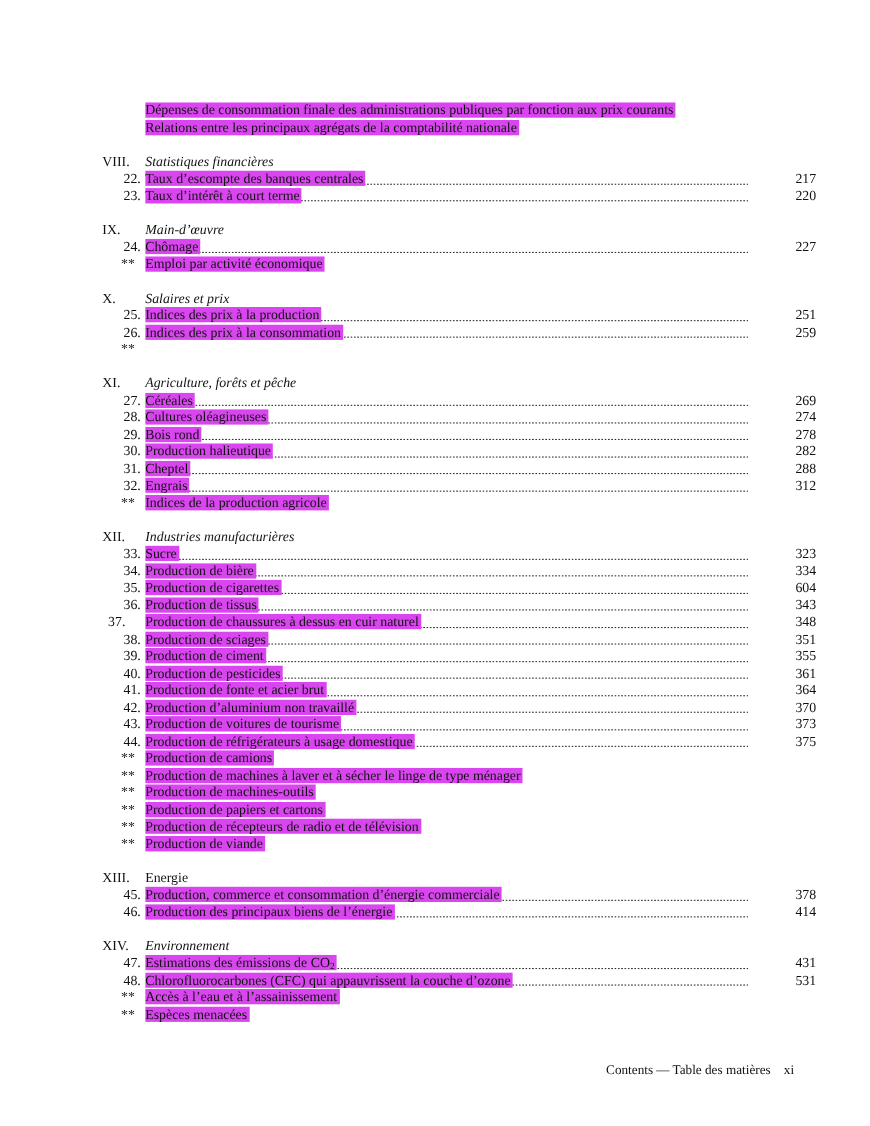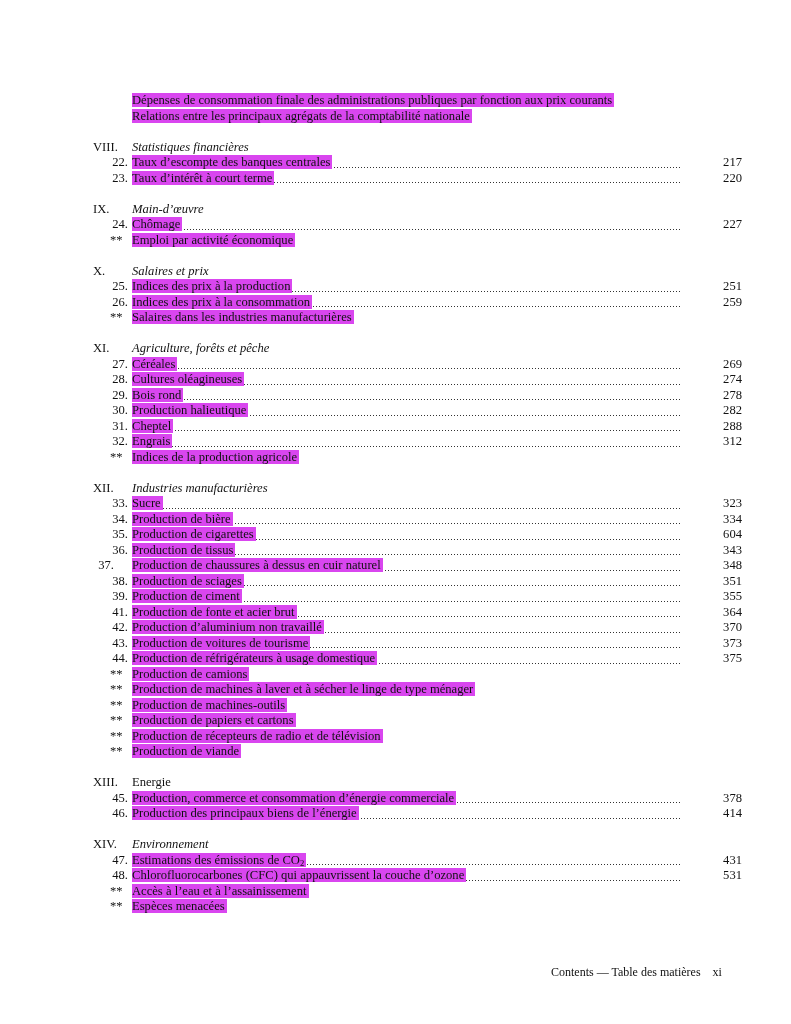--- a/index.html
+++ b/index.html
@@ -78,21 +78,20 @@
       <span class="label"><span class="txt"><span>Indices des prix à la production</span></span></span>
       <span class="page">251</span>
     </div>
     <div class="row">
       <span class="num" style="right: auto; left: 93px; width: 35px;">26.</span>
       <span class="label"><span class="txt"><span>Indices des prix à la consommation</span></span></span>
       <span class="page">259</span>
     </div>
     <div class="row">
       <span class="star">**</span>
-      <span class="label nodots"><span class="txt"><span>Salaires dans les industries manufacturières</span></span></span>
     </div>
     <div class="gap"></div>
     <div class="row">
       <span class="sec-num">XI.</span>
       <span class="sec-title it">Agriculture, forêts et pêche</span>
     </div>
     <div class="row">
       <span class="num" style="right: auto; left: 93px; width: 35px;">27.</span>
       <span class="label"><span class="txt"><span>Céréales</span></span></span>
       <span class="page">269</span>
@@ -158,20 +157,25 @@
     </div>
     <div class="row">
       <span class="num" style="right: auto; left: 93px; width: 35px;">38.</span>
       <span class="label"><span class="txt"><span>Production de sciages</span></span></span>
       <span class="page">351</span>
     </div>
     <div class="row">
       <span class="num" style="right: auto; left: 93px; width: 35px;">39.</span>
       <span class="label"><span class="txt"><span>Production de ciment</span></span></span>
       <span class="page">355</span>
+    </div>
+    <div class="row">
+      <span class="num" style="right: auto; left: 93px; width: 35px;">40.</span>
+      <span class="label"><span class="txt"><span>Production de pesticides</span></span></span>
+      <span class="page">361</span>
     </div>
     <div class="row">
       <span class="num" style="right: auto; left: 93px; width: 35px;">41.</span>
       <span class="label"><span class="txt"><span>Production de fonte et acier brut</span></span></span>
       <span class="page">364</span>
     </div>
     <div class="row">
       <span class="num" style="right: auto; left: 93px; width: 35px;">42.</span>
       <span class="label"><span class="txt"><span>Production d’aluminium non travaillé</span></span></span>
       <span class="page">370</span>

